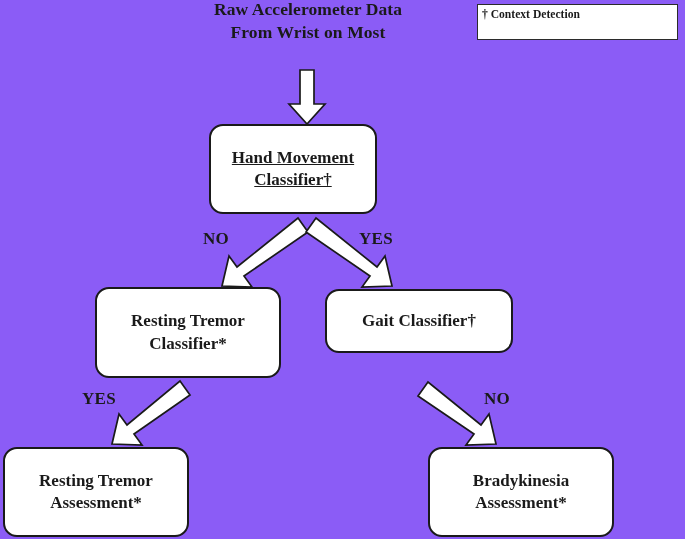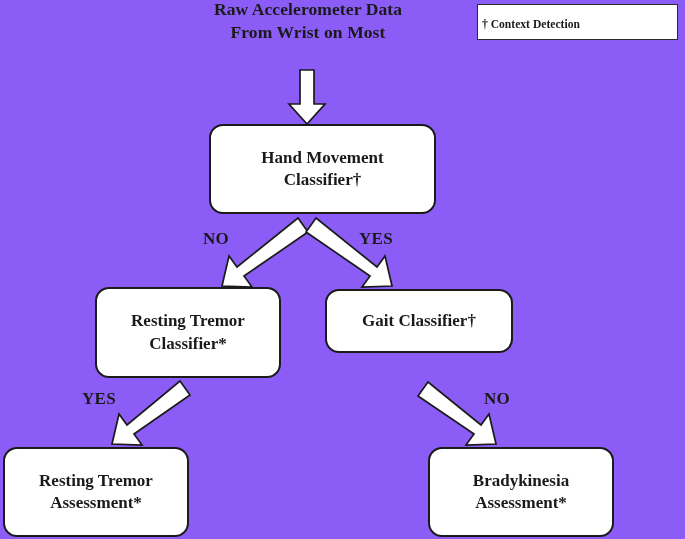--- a/index.html
+++ b/index.html
@@ -33,21 +33,21 @@
   
   .legend {
     position: absolute;
     left: 477px;
     top: 4px;
     width: 201px;
     height: 36px;
     border: 1.2px solid #2b2b2b;
     background: #ffffff;
     box-sizing: border-box;
-    padding: 12px 0 0 4px;
+    padding: 2px 0 0 4px;
   }
   .legend-line {
     font-size: 11.6px;
     font-weight: bold;
     line-height: 1.38;
     color: #1a1a1a;
     white-space: nowrap;
   }
 
   
@@ -62,21 +62,21 @@
     justify-content: center;
     text-align: center;
     font-weight: bold;
     font-size: 17px;
     line-height: 1.3;
     color: #1a1a1a;
     z-index: 3;
   }
   .node-label { display: block; padding: 0 6px; }
 
-  #node-hand      { left: 209px; top: 124px; width: 227px; height: 90px; }
+  #node-hand      { left: 209px; top: 124px; width: 168px; height: 90px; text-decoration: underline; }
   #node-tremor-cl { left:  95px; top: 287px; width: 186px; height: 91px; }
   #node-gait      { left: 325px; top: 289px; width: 188px; height: 64px; }
   #node-tremor-as { left:   3px; top: 447px; width: 186px; height: 90px; }
   #node-brady     { left: 418px; top: 447px; width: 186px; height: 90px; margin-left: 10px; }
 
   
   .edge-label {
     position: absolute;
     font-weight: bold;
     font-size: 17px;

